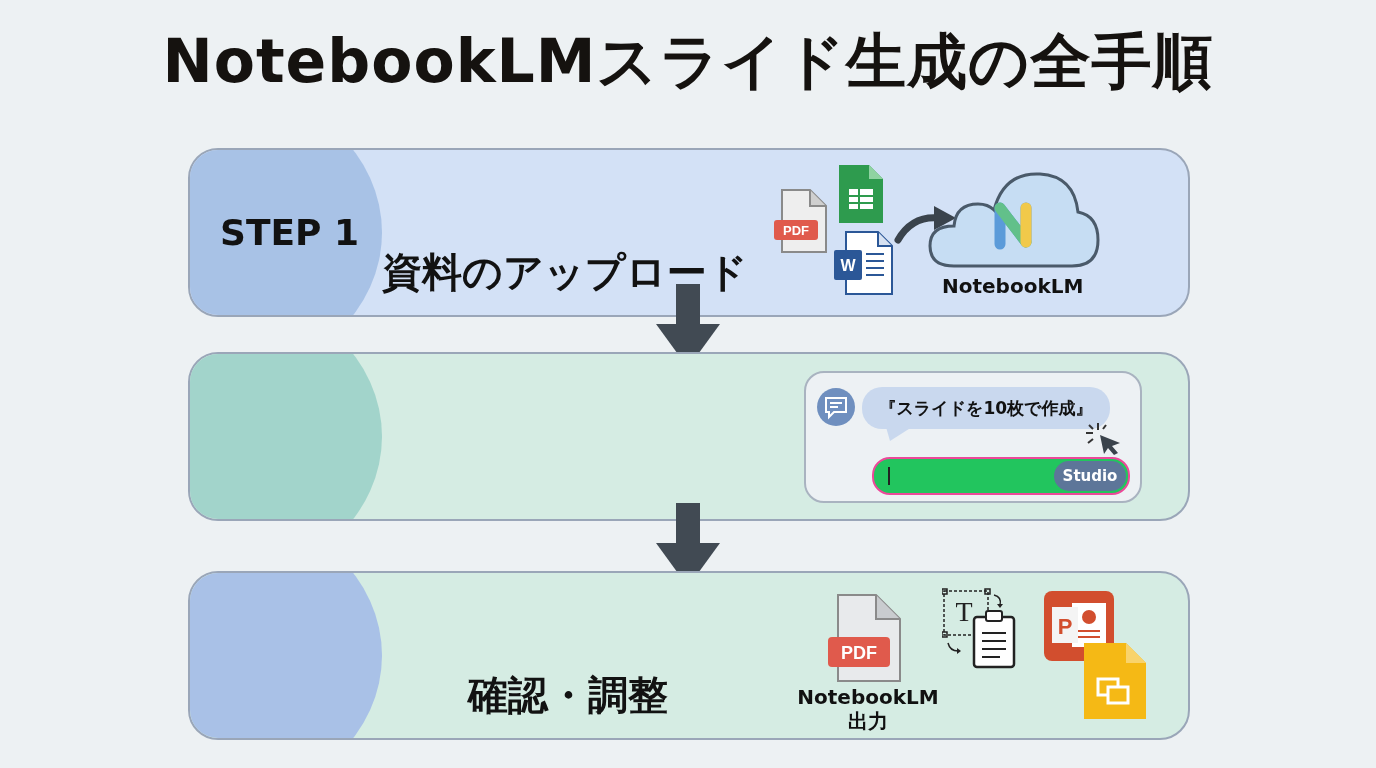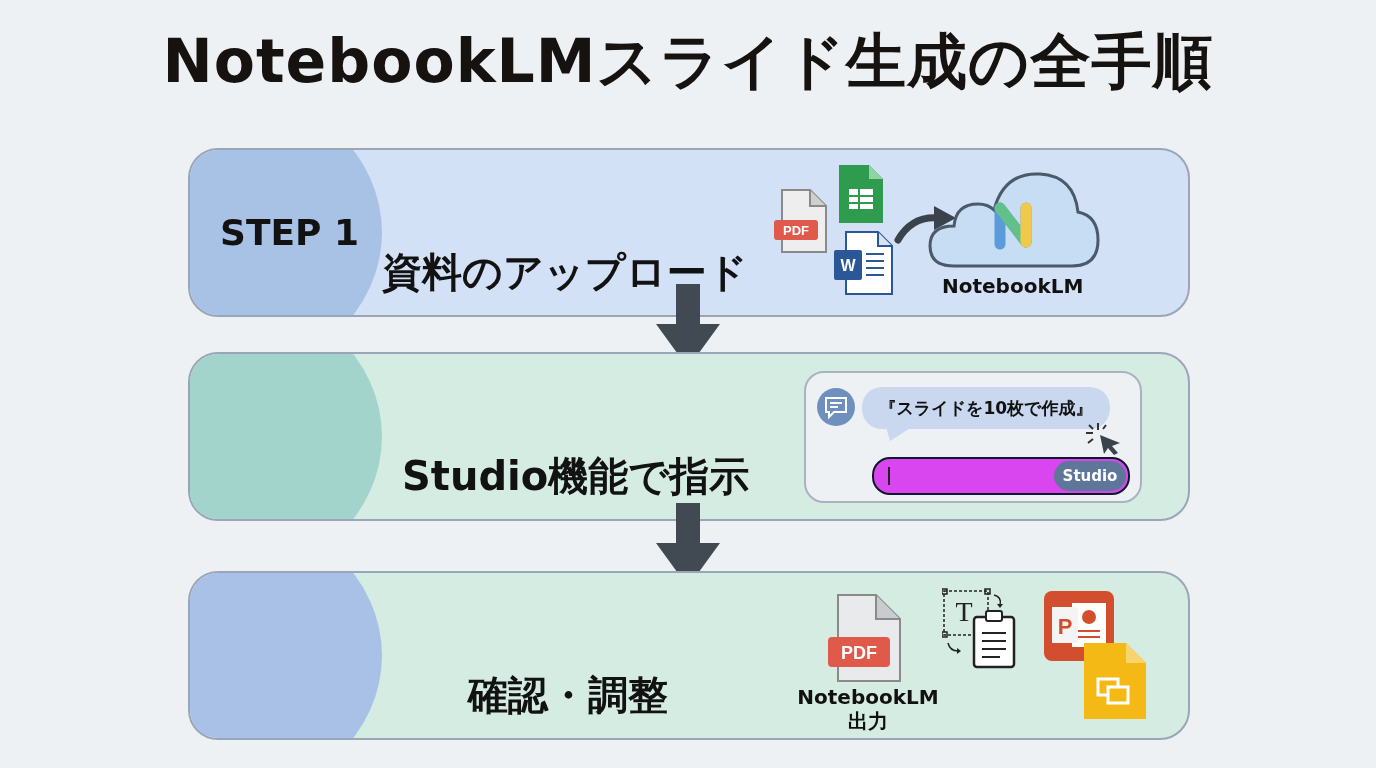--- a/index.html
+++ b/index.html
@@ -15,21 +15,21 @@
   .c3 .stepbub{background:#a9c1e7;}
   .steplbl{position:absolute;left:30px;top:0;height:165px;line-height:165px;font-size:36px;font-weight:bold;color:#121212;}
   .stepdesc{position:absolute;top:0;height:165px;line-height:165px;font-size:40px;font-weight:bold;color:#121212;margin-top:40px;}
   .arrow{position:absolute;left:656px;width:64px;height:86px;}
   
   .ico{position:absolute;}
   .nlm-label{position:absolute;font-weight:bold;font-size:20px;color:#111;}
   
   .panel{position:absolute;left:614px;top:17px;width:334px;height:128px;background:#edf1f4;border:2px solid #a9b3c0;border-radius:20px;}
   .bubble{position:absolute;left:56px;top:14px;width:248px;height:42px;background:#c9d8ee;border-radius:20px;font-size:17px;font-weight:bold;line-height:42px;text-align:center;color:#111;}
-  .inputbar{position:absolute;left:66px;top:84px;width:254px;height:34px;background:#d946ef;border:2px solid #0f172a;border-radius:18px;}
+  .inputbar{position:absolute;left:66px;top:84px;width:254px;height:34px;background:#22c55e;border:2px solid #ec4899;border-radius:18px;}
   .caret{position:absolute;left:14px;top:8px;width:2px;height:18px;background:#222;}
   .studio-btn{position:absolute;right:2px;top:2px;width:72px;height:30px;background:#5d7699;border-radius:15px;color:#fff;font-size:15px;font-weight:bold;line-height:30px;text-align:center;}
   .pdf-label{position:absolute;font-weight:bold;font-size:20px;text-align:center;line-height:24px;color:#111;}
 </style>
 </head>
 <body>
 
 <div class="title">NotebookLMスライド生成の全手順</div>
 
 <div class="card c1">
@@ -78,21 +78,20 @@
   <div class="nlm-label" style="left:752px;top:124px;">NotebookLM</div>
 </div>
 
 <svg class="arrow" style="top:284px;" viewBox="0 0 64 86">
   <rect x="20" y="0" width="24" height="44" fill="#414a53"></rect>
   <polygon points="0,40 64,40 32,84" fill="#414a53"></polygon>
 </svg>
 
 <div class="card c2">
   <div class="stepbub"></div>
-  <div class="stepdesc" style="left:212px;">Studio機能で指示</div>
 
   <div class="panel">
     <svg class="ico" style="left:10px;top:14px;" width="40" height="40" viewBox="0 0 40 40">
       <circle cx="20" cy="20" r="19" fill="#6f8fbf"></circle>
       <path d="M10 11 H30 V25 H18 L13 30 V25 H10 Z" fill="none" stroke="#fff" stroke-width="2"></path>
       <line x1="14" y1="16" x2="26" y2="16" stroke="#fff" stroke-width="2"></line>
       <line x1="14" y1="20" x2="22" y2="20" stroke="#fff" stroke-width="2"></line>
     </svg>
     <div class="bubble">『スライドを10枚で作成』</div>
     <svg class="ico" style="left:80px;top:54px;" width="26" height="14" viewBox="0 0 26 14">

